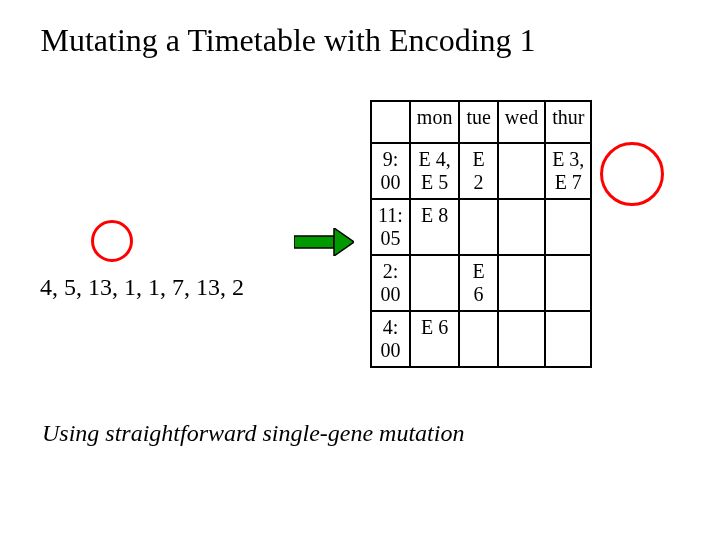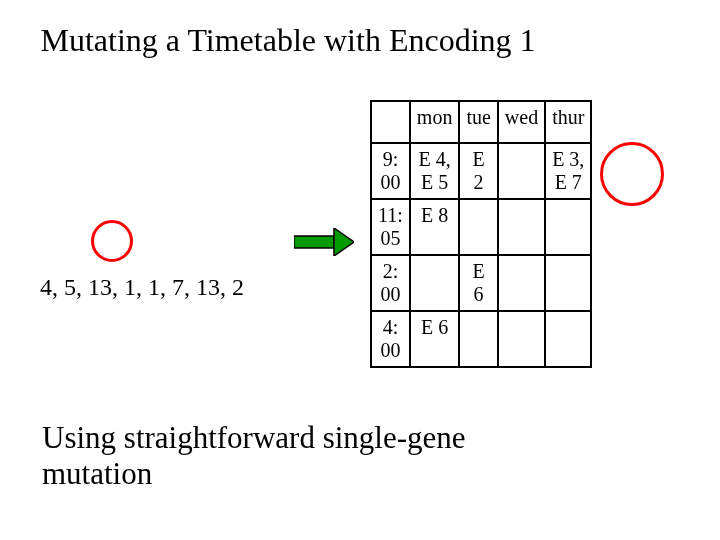--- a/index.html
+++ b/index.html
@@ -69,21 +69,22 @@
   table.tt .c0 { width: 58px; }
   table.tt .c1 { width: 56px; }
   table.tt .c2 { width: 56px; }
   table.tt .c3 { width: 56px; font-family: Liberation Serif, serif; }
   table.tt .c4 { width: 56px; }
   table.tt th { font-weight: normal; }
   table.tt td.cell { position: relative; }
 
   .bodytext {
     position: absolute;
-    font-size: 31px;
+    font-size: 24px;
+    font-style: italic;
   }
   .bt1 { left: 42px; top: 420px; }
   .bt2 { left: 60px; top: 470px; }
 </style>
 </head>
 <body>
 
 <div class="slide">
 
   <div class="title">Mutating a Timetable with Encoding 1</div>

